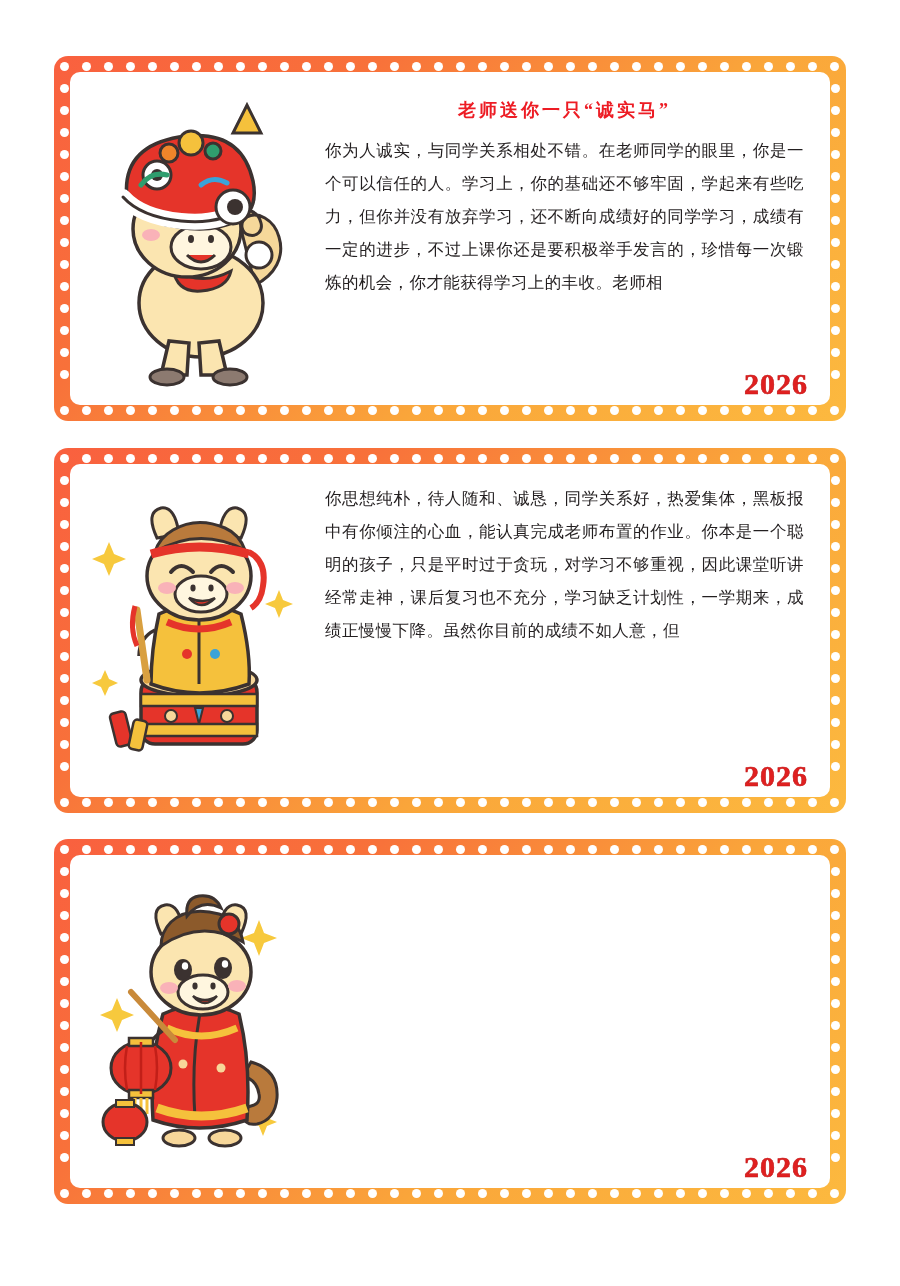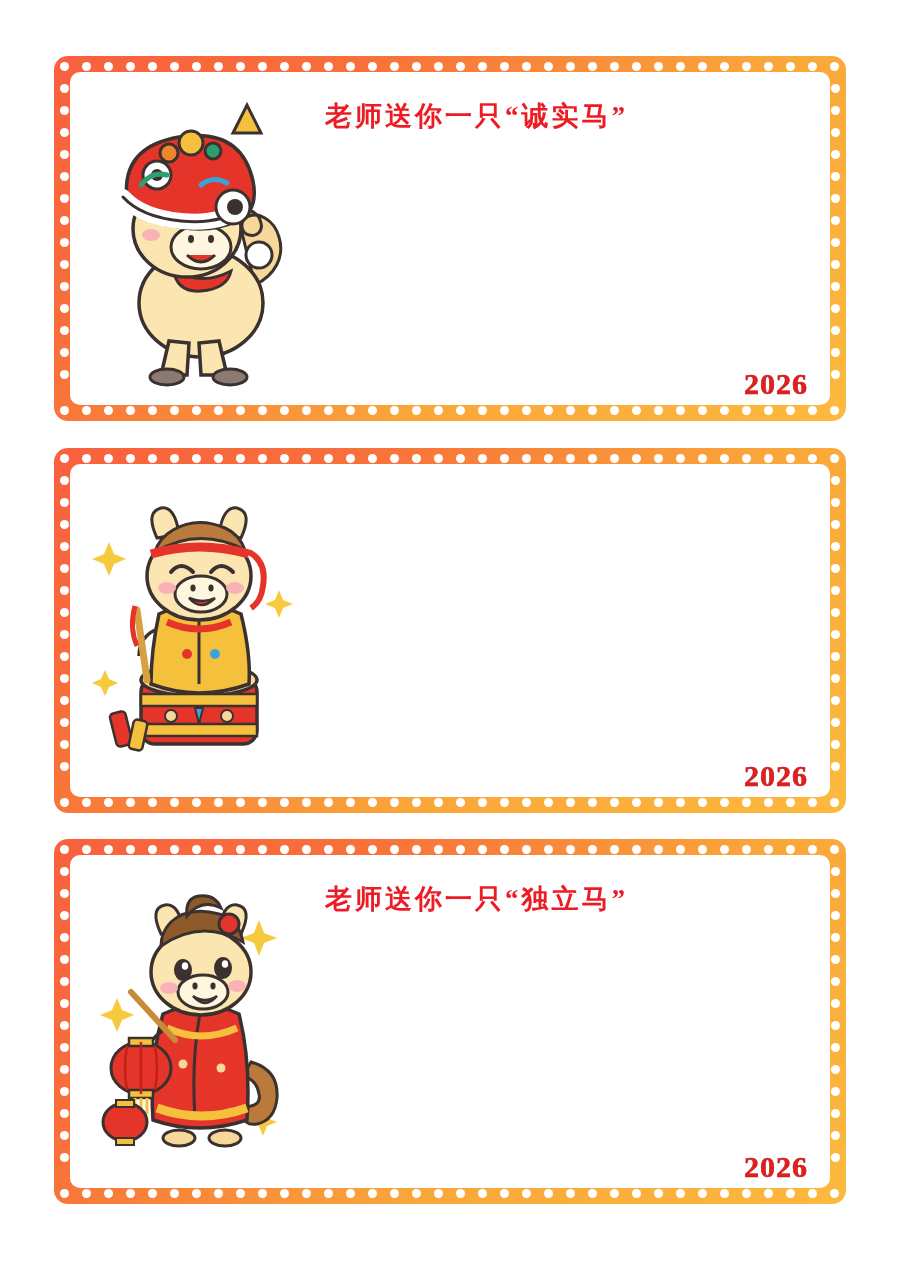--- a/index.html
+++ b/index.html
@@ -76,23 +76,24 @@
 
   .body {
     position: relative;
     flex: 1 1 auto;
     padding: 18px 26px 10px 0;
     box-sizing: border-box;
   }
   .title {
     color: #ed1c24;
     font-family: "Liberation Serif", serif;
-    font-size: 27px;
+    font-size: 18px;
     font-weight: bold;
     letter-spacing: 3px;
+    text-align: center;
     margin: 8px 0 12px 0;
   }
   .text {
     color: #231f20;
     font-size: 16.5px;
     line-height: 33px;
     text-align: justify;
     letter-spacing: 0.4px;
   }
   .year {
@@ -262,20 +263,21 @@
             <circle cx="130" cy="62" r="8" fill="#2f9e6e" stroke="#3b3230" stroke-width="3"></circle>
 
             <path d="M58 96 q10 -14 26 -10" fill="none" stroke="#2f9e6e" stroke-width="5" stroke-linecap="round"></path>
             <path d="M118 96 q12 -10 26 -2" fill="none" stroke="#3aa3d9" stroke-width="5" stroke-linecap="round"></path>
 
             <circle cx="176" cy="166" r="13" fill="#ffffff" stroke="#3b3230" stroke-width="3"></circle>
           </svg>
         </div>
         <div class="body">
           <div class="title">老师送你一只“诚实马”</div>
+          <div class="text">你为人诚实，与同学关系相处不错。在老师同学的眼里，你是一个可以信任的人。学习上，你的基础还不够牢固，学起来有些吃力，但你并没有放弃学习，还不断向成绩好的同学学习，成绩有一定的进步，不过上课你还是要积极举手发言的，珍惜每一次锻炼的机会，你才能获得学习上的丰收。老师相</div>
           <div class="year">2026</div>
         </div>
       </div>
     </div>
 
     <div class="card">
       <div class="dots">
           <i style="left:6px;top:6px"></i>
           <i style="left:6px;top:350px"></i>
           <i style="left:28px;top:6px"></i>
@@ -420,20 +422,21 @@
 
             <path d="M72 150 q-16 8 -16 26" fill="none" stroke="#3b3230" stroke-width="3.5"></path>
             <path d="M54 130 l10 70" stroke="#d9a040" stroke-width="7" stroke-linecap="round"></path>
             <path d="M52 126 q-6 22 2 40" fill="none" stroke="#e5342a" stroke-width="5"></path>
 
             <rect x="30" y="232" width="16" height="34" rx="4" fill="#e5342a" stroke="#3b3230" stroke-width="2.5" transform="rotate(-14 38 249)"></rect>
             <rect x="48" y="240" width="14" height="30" rx="4" fill="#f5c13c" stroke="#3b3230" stroke-width="2.5" transform="rotate(12 55 255)"></rect>
           </svg>
         </div>
         <div class="body">
+          <div class="text">你思想纯朴，待人随和、诚恳，同学关系好，热爱集体，黑板报中有你倾注的心血，能认真完成老师布置的作业。你本是一个聪明的孩子，只是平时过于贪玩，对学习不够重视，因此课堂听讲经常走神，课后复习也不充分，学习缺乏计划性，一学期来，成绩正慢慢下降。虽然你目前的成绩不如人意，但</div>
           <div class="year">2026</div>
         </div>
       </div>
     </div>
 
     <div class="card">
       <div class="dots">
           <i style="left:6px;top:6px"></i>
           <i style="left:6px;top:350px"></i>
           <i style="left:28px;top:6px"></i>
@@ -584,20 +587,19 @@
             <path d="M52 226 l0 16 M58 226 l0 18 M64 226 l0 16" stroke="#f5c13c" stroke-width="3"></path>
             <ellipse cx="42" cy="250" rx="22" ry="19" fill="#e5342a" stroke="#3b3230" stroke-width="3"></ellipse>
             <rect x="33" y="228" width="18" height="7" fill="#f5c13c" stroke="#3b3230" stroke-width="2"></rect>
             <rect x="33" y="266" width="18" height="7" fill="#f5c13c" stroke="#3b3230" stroke-width="2"></rect>
 
             <ellipse cx="96" cy="266" rx="16" ry="8" fill="#f7d79a" stroke="#3b3230" stroke-width="3"></ellipse>
             <ellipse cx="142" cy="266" rx="16" ry="8" fill="#f7d79a" stroke="#3b3230" stroke-width="3"></ellipse>
           </svg>
         </div>
         <div class="body">
-          <div class="title">老师送你一只“独立马”</div>
           <div class="year">2026</div>
         </div>
       </div>
     </div>
 
   </div>
 </div>
 
 </body></html>

